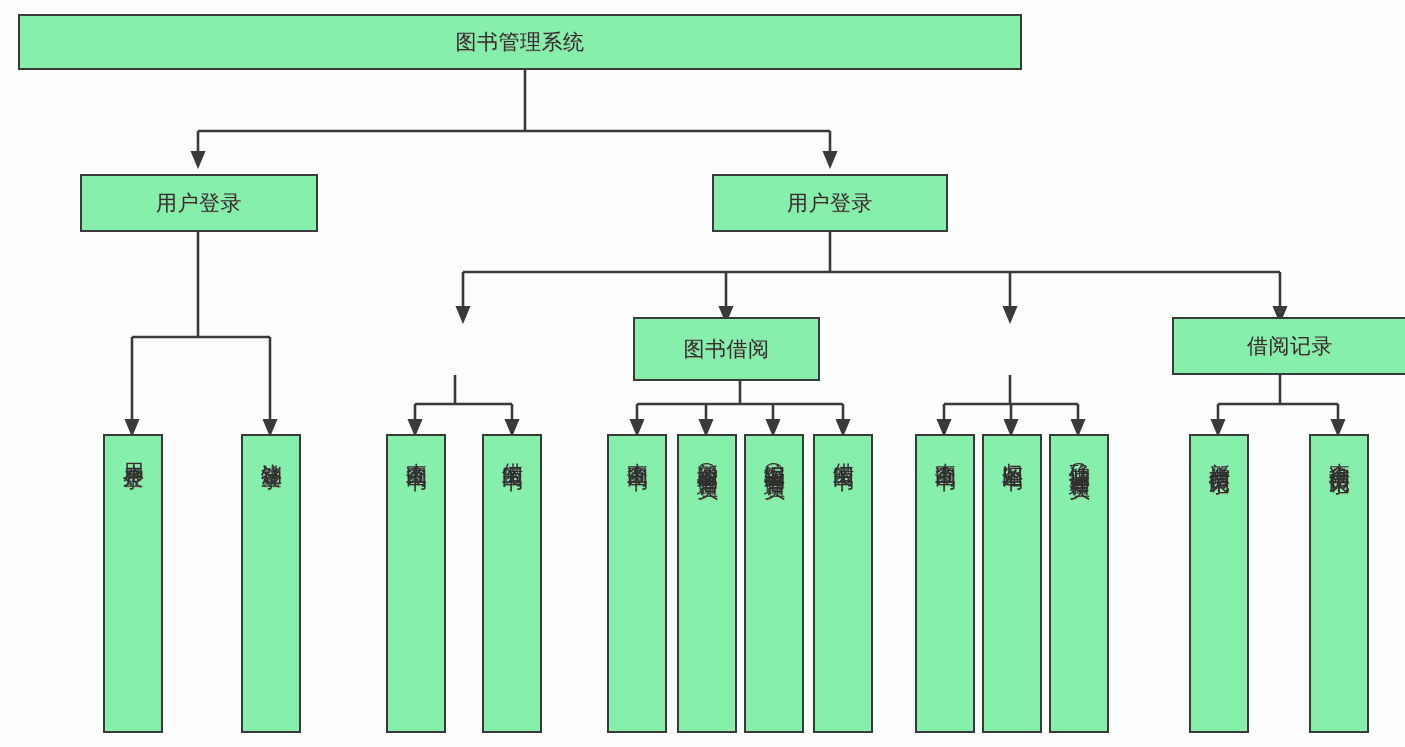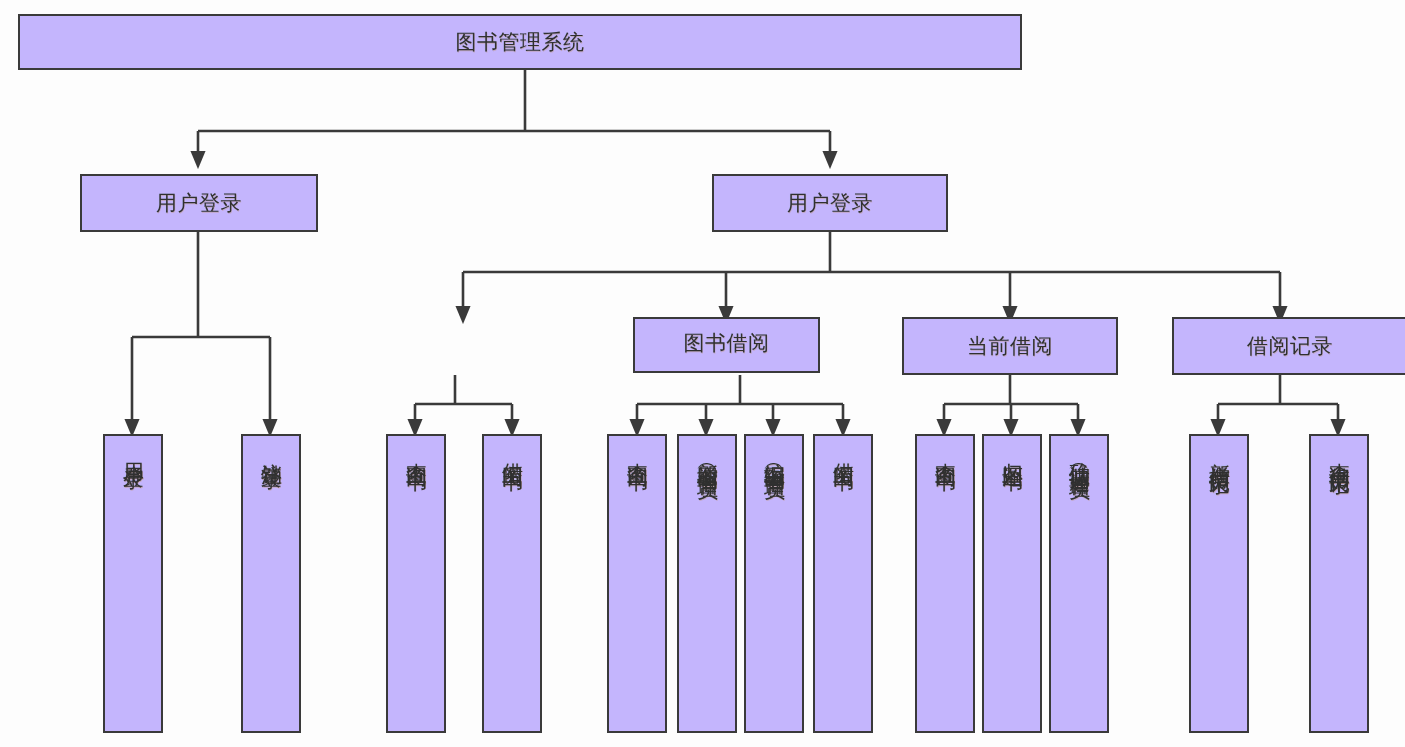--- a/index.html
+++ b/index.html
@@ -23,21 +23,21 @@
     left: 0;
     top: 0;
     width: 1405px;
     height: 747px;
     pointer-events: none;
   }
   .node {
     position: absolute;
     box-sizing: border-box;
     border: 2.2px solid #3a3a3a;
-    background: #c4b5fd;
+    background: #86efac;
     display: flex;
     align-items: center;
     justify-content: center;
     color: #2b2b2b;
   }
   .node-label {
     display: block;
     text-align: center;
     line-height: 1.06;
     letter-spacing: 0.5px;
@@ -136,27 +136,24 @@
 
   <div class="node horiz" style="left:80px; top:174px; width:238px; height:58px;">
     <span class="node-label">用户登录</span>
   </div>
 
   <div class="node horiz" style="left:712px; top:174px; width:236px; height:58px;">
     <span class="node-label">用户登录</span>
   </div>
 
 
-  <div class="node horiz" style="left:633px; top:317px; width:187px; height:56px;font-family:Liberation Mono, monospace;">
+  <div class="node horiz" style="left:633px; top:317px; width:187px; height:64px;">
     <span class="node-label">图书借阅</span>
   </div>
 
-  <div class="node horiz" style="left:902px; top:317px; width:216px; height:58px;">
-    <span class="node-label">当前借阅</span>
-  </div>
 
   <div class="node horiz" style="left:1172px; top:317px; width:236px; height:58px;">
     <span class="node-label">借阅记录</span>
   </div>
 
   <div class="node leaf" style="left:103px; top:434px; width:60px; height:299px;">
     <span class="node-label">用户登录</span>
   </div>
 
   <div class="node leaf" style="left:241px; top:434px; width:60px; height:299px;">

